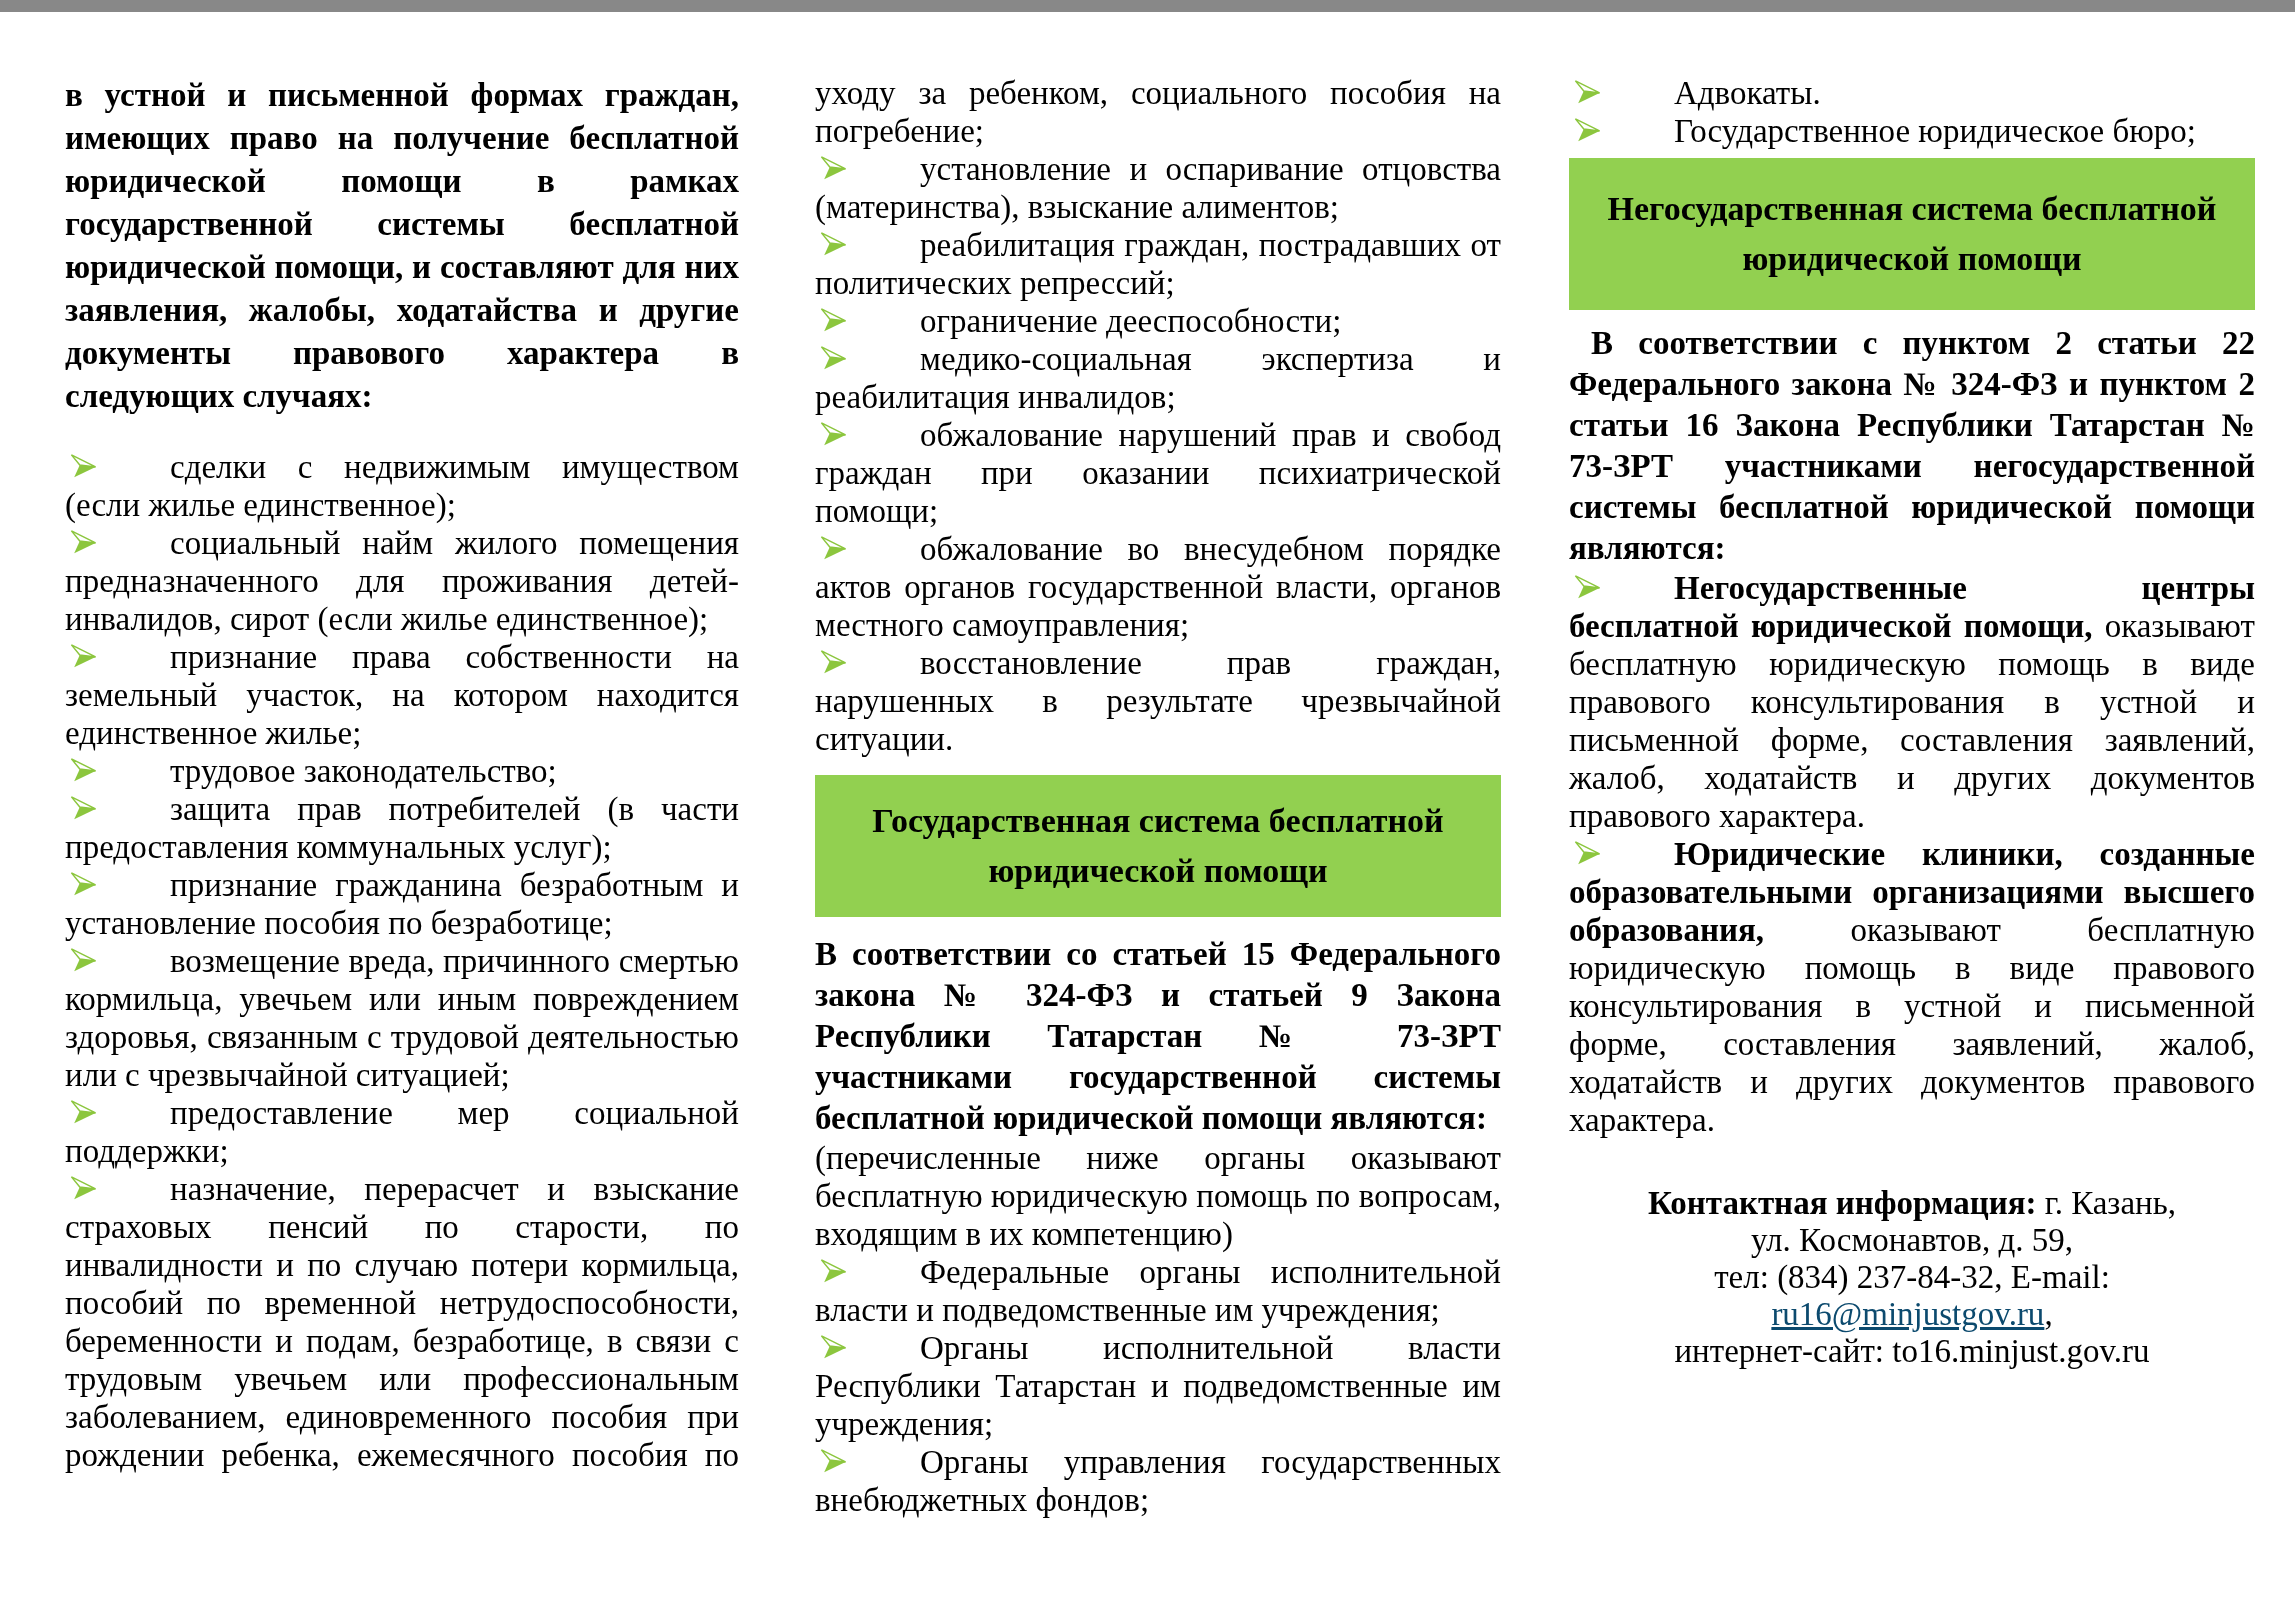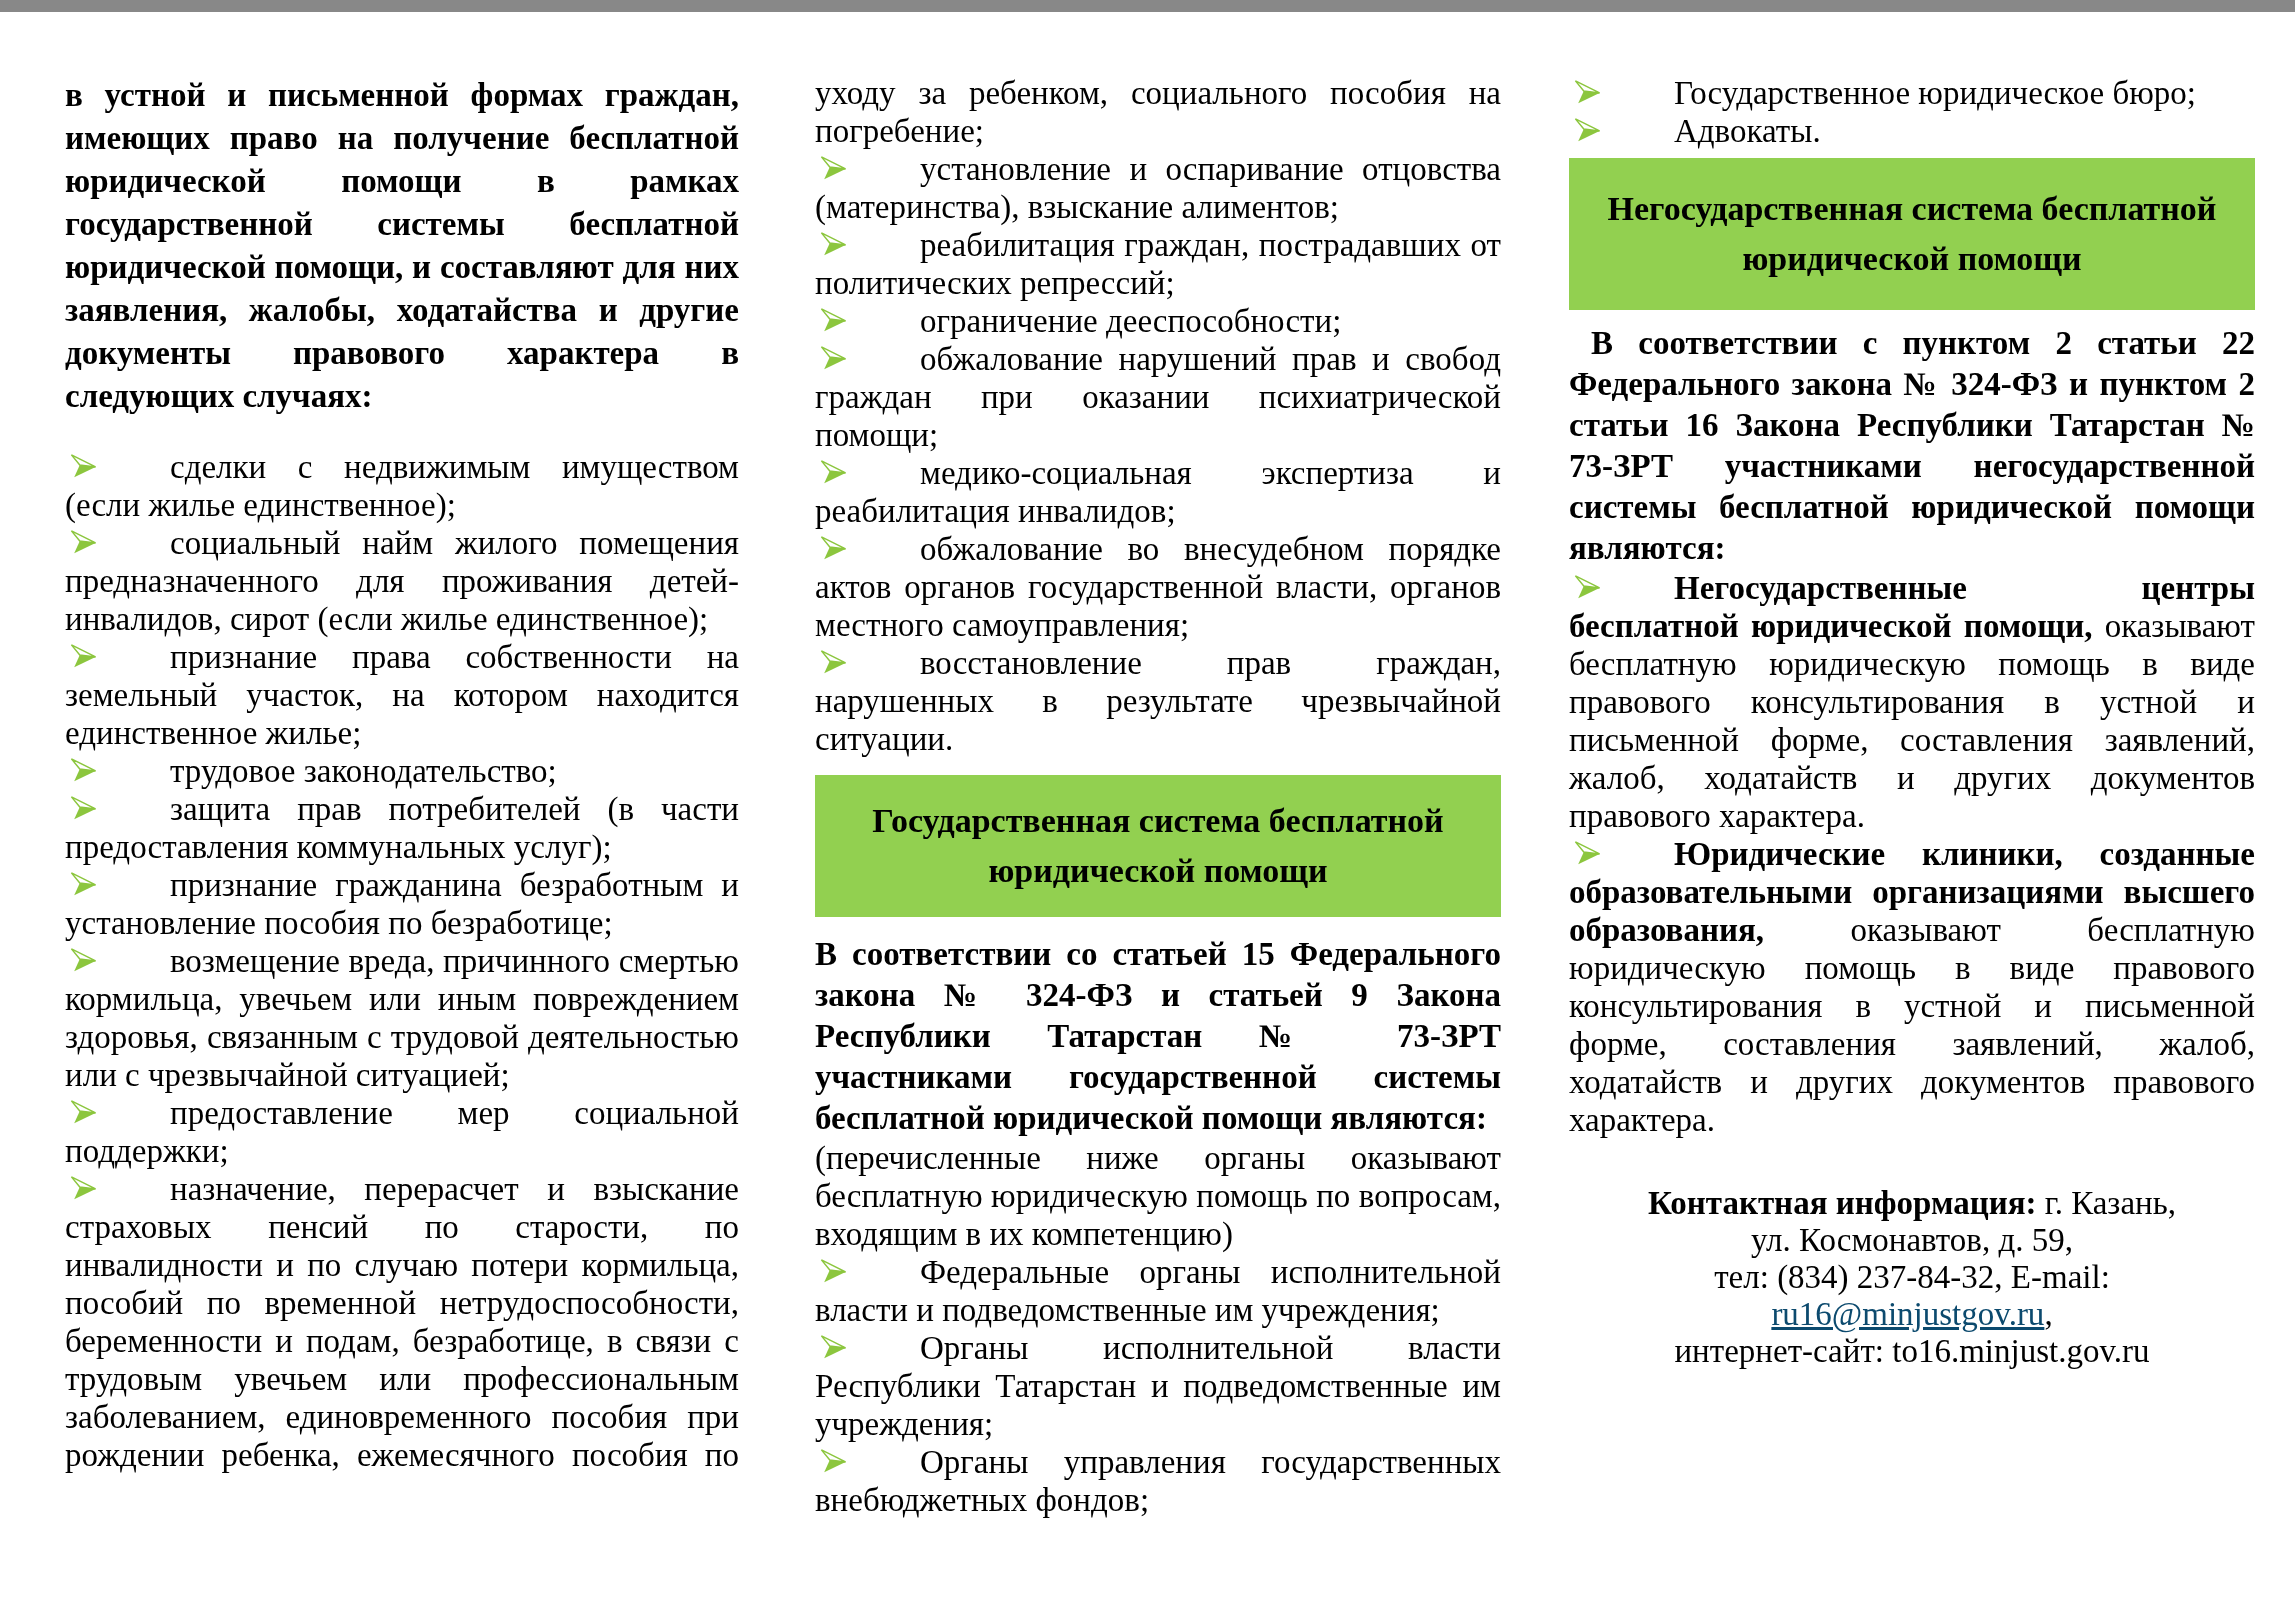--- a/index.html
+++ b/index.html
@@ -156,30 +156,30 @@
         </span>
       <span>ограничение дееспособности;</span>
     </p>
     <p class="bullet">
       <span class="icon">
           <svg viewBox="0 0 30 28">
             <polygon points="2,2 28,15 11,13" fill="#ffffff" stroke="#8CC63E" stroke-width="1.6"></polygon>
             <polygon points="11,13 28,15 5,26" fill="#8CC63E"></polygon>
           </svg>
         </span>
+      <span>медико-социальная экспертиза и реабилитация инвалидов;</span>
+    </p>
+    <p class="bullet">
+      <span class="icon">
+          <svg viewBox="0 0 30 28">
+            <polygon points="2,2 28,15 11,13" fill="#ffffff" stroke="#8CC63E" stroke-width="1.6"></polygon>
+            <polygon points="11,13 28,15 5,26" fill="#8CC63E"></polygon>
+          </svg>
+        </span>
       <span>обжалование нарушений прав и свобод граждан при оказании психиатрической помощи;</span>
-    </p>
-    <p class="bullet">
-      <span class="icon">
-          <svg viewBox="0 0 30 28">
-            <polygon points="2,2 28,15 11,13" fill="#ffffff" stroke="#8CC63E" stroke-width="1.6"></polygon>
-            <polygon points="11,13 28,15 5,26" fill="#8CC63E"></polygon>
-          </svg>
-        </span>
-      <span>медико-социальная экспертиза и реабилитация инвалидов;</span>
     </p>
     <p class="bullet">
       <span class="icon">
           <svg viewBox="0 0 30 28">
             <polygon points="2,2 28,15 11,13" fill="#ffffff" stroke="#8CC63E" stroke-width="1.6"></polygon>
             <polygon points="11,13 28,15 5,26" fill="#8CC63E"></polygon>
           </svg>
         </span>
       <span>обжалование во внесудебном порядке актов органов государственной власти, органов местного самоуправления;</span>
     </p>
@@ -228,30 +228,30 @@
   </section>
 
   <section class="col col-3">
     <p class="bullet">
       <span class="icon">
           <svg viewBox="0 0 30 28">
             <polygon points="2,2 28,15 11,13" fill="#ffffff" stroke="#8CC63E" stroke-width="1.6"></polygon>
             <polygon points="11,13 28,15 5,26" fill="#8CC63E"></polygon>
           </svg>
         </span>
+      <span>Адвокаты.</span>
+    </p>
+    <p class="bullet">
+      <span class="icon">
+          <svg viewBox="0 0 30 28">
+            <polygon points="2,2 28,15 11,13" fill="#ffffff" stroke="#8CC63E" stroke-width="1.6"></polygon>
+            <polygon points="11,13 28,15 5,26" fill="#8CC63E"></polygon>
+          </svg>
+        </span>
       <span>Государственное юридическое бюро;</span>
-    </p>
-    <p class="bullet">
-      <span class="icon">
-          <svg viewBox="0 0 30 28">
-            <polygon points="2,2 28,15 11,13" fill="#ffffff" stroke="#8CC63E" stroke-width="1.6"></polygon>
-            <polygon points="11,13 28,15 5,26" fill="#8CC63E"></polygon>
-          </svg>
-        </span>
-      <span>Адвокаты.</span>
     </p>
 
     <div class="hdr">Негосударственная система бесплатной юридической помощи</div>
 
     <p class="lead2 indent">В соответствии с пунктом 2 статьи 22 Федерального закона № 324-ФЗ и пунктом 2 статьи 16 Закона Республики Татарстан № 73-ЗРТ участниками негосударственной системы бесплатной юридической помощи являются:</p>
 
     <p class="bullet">
       <span class="icon">
           <svg viewBox="0 0 30 28">
             <polygon points="2,2 28,15 11,13" fill="#ffffff" stroke="#8CC63E" stroke-width="1.6"></polygon>

